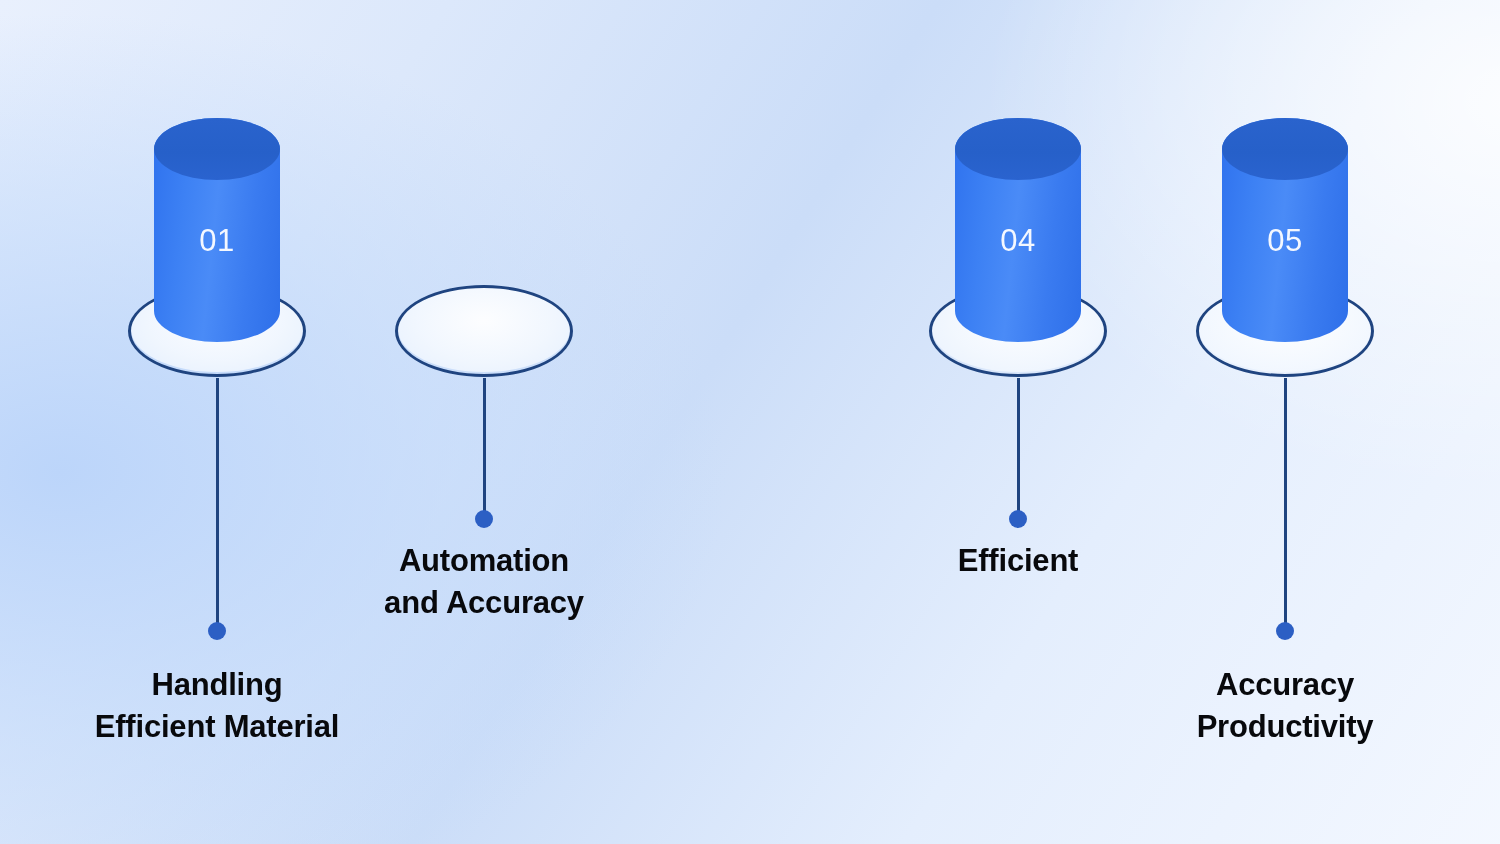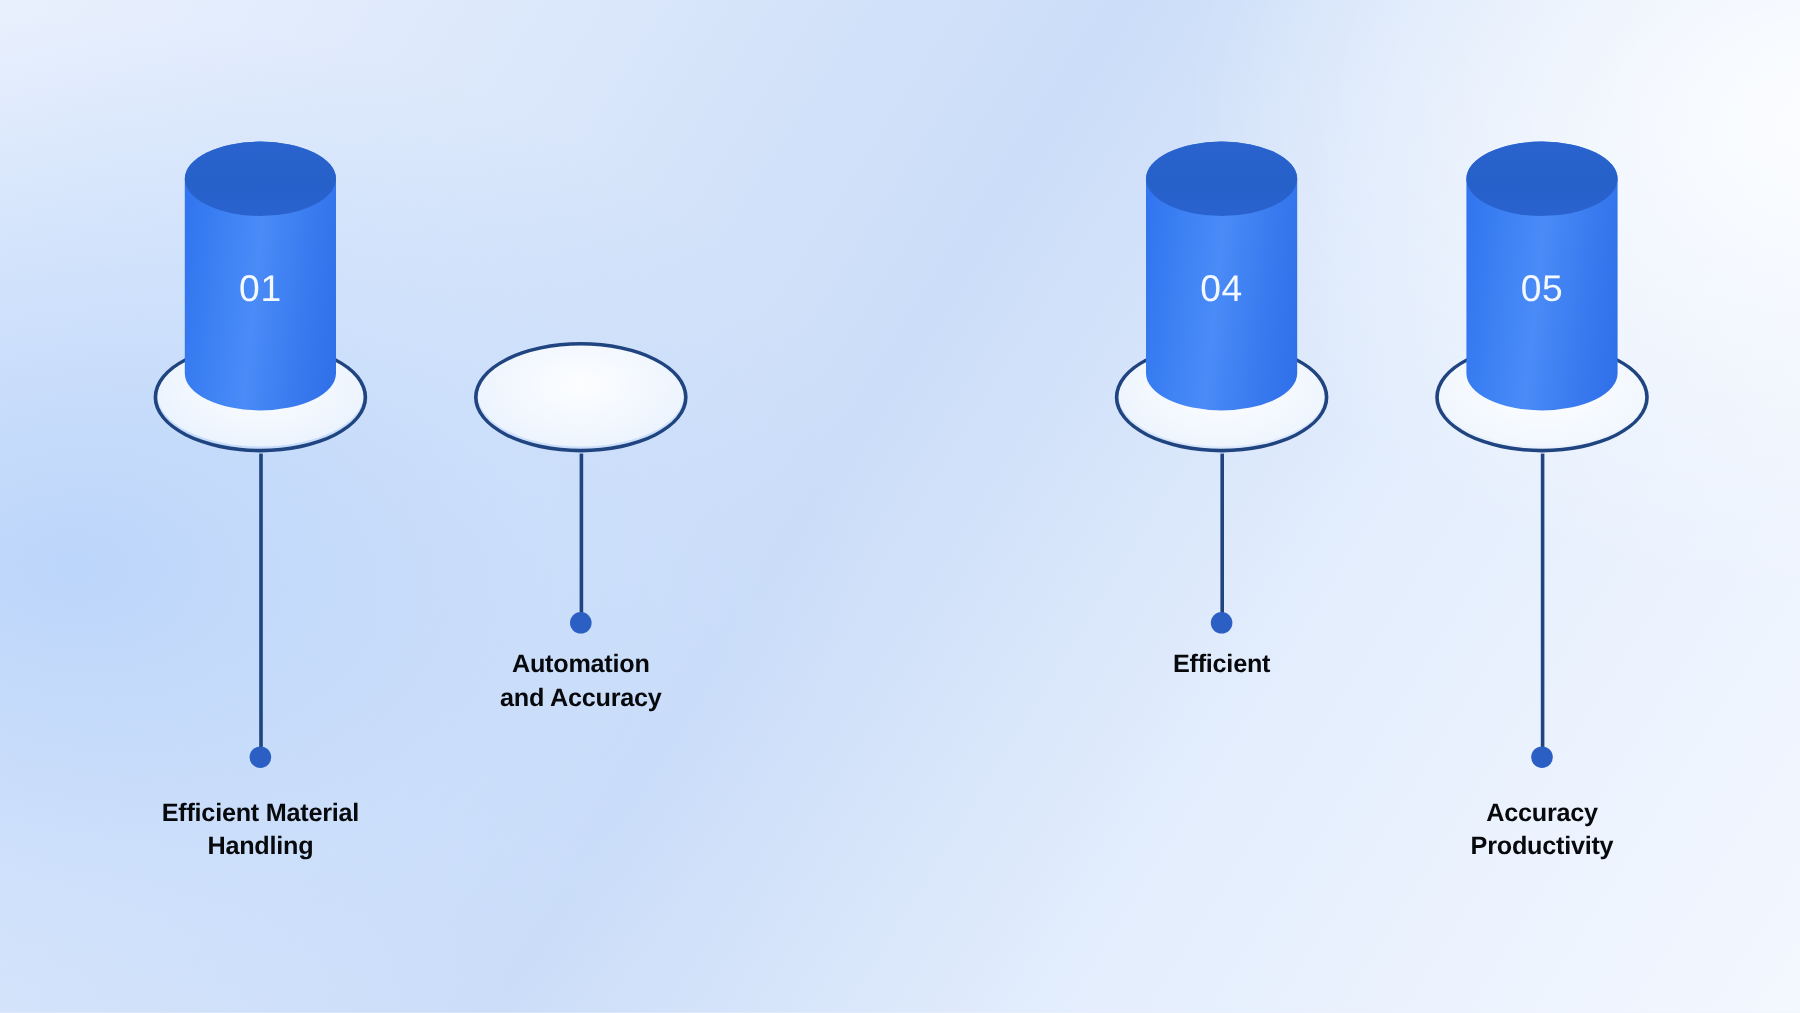--- a/index.html
+++ b/index.html
@@ -133,21 +133,21 @@
   .connector-dot.long  { top: 622px; }
   .connector-dot.short { top: 510px; }
 
   
   .label {
     position: absolute;
     left: 0;
     width: 340px;
     text-align: center;
     color: #08090c;
-    font-size: 21px;
+    font-size: 31px;
     font-weight: 700;
     line-height: 1.35;
     letter-spacing: -0.2px;
     font-family: "Liberation Sans", sans-serif;
   }
   .label.low  { top: 664px; }
   .label.high { top: 540px; }
   .label .ln { display: block; }
 </style>
 </head>
@@ -159,22 +159,22 @@
     <div class="pedestal-disk"></div>
     <div class="pedestal-ring"></div>
     <div class="cylinder-wrap">
       <div class="cyl-body"></div>
       <div class="cyl-top"></div>
       <div class="cyl-num">01</div>
     </div>
     <div class="connector long"></div>
     <div class="connector-dot long"></div>
     <div class="label low">
+      <span class="ln">Handling</span>
       <span class="ln">Efficient Material</span>
-      <span class="ln">Handling</span>
     </div>
   </div>
 
   <div class="step" style="left:484px;">
     <div class="pedestal-disk"></div>
     <div class="pedestal-ring"></div>
     <div class="connector short"></div>
     <div class="connector-dot short"></div>
     <div class="label high">
       <span class="ln">Automation</span>

